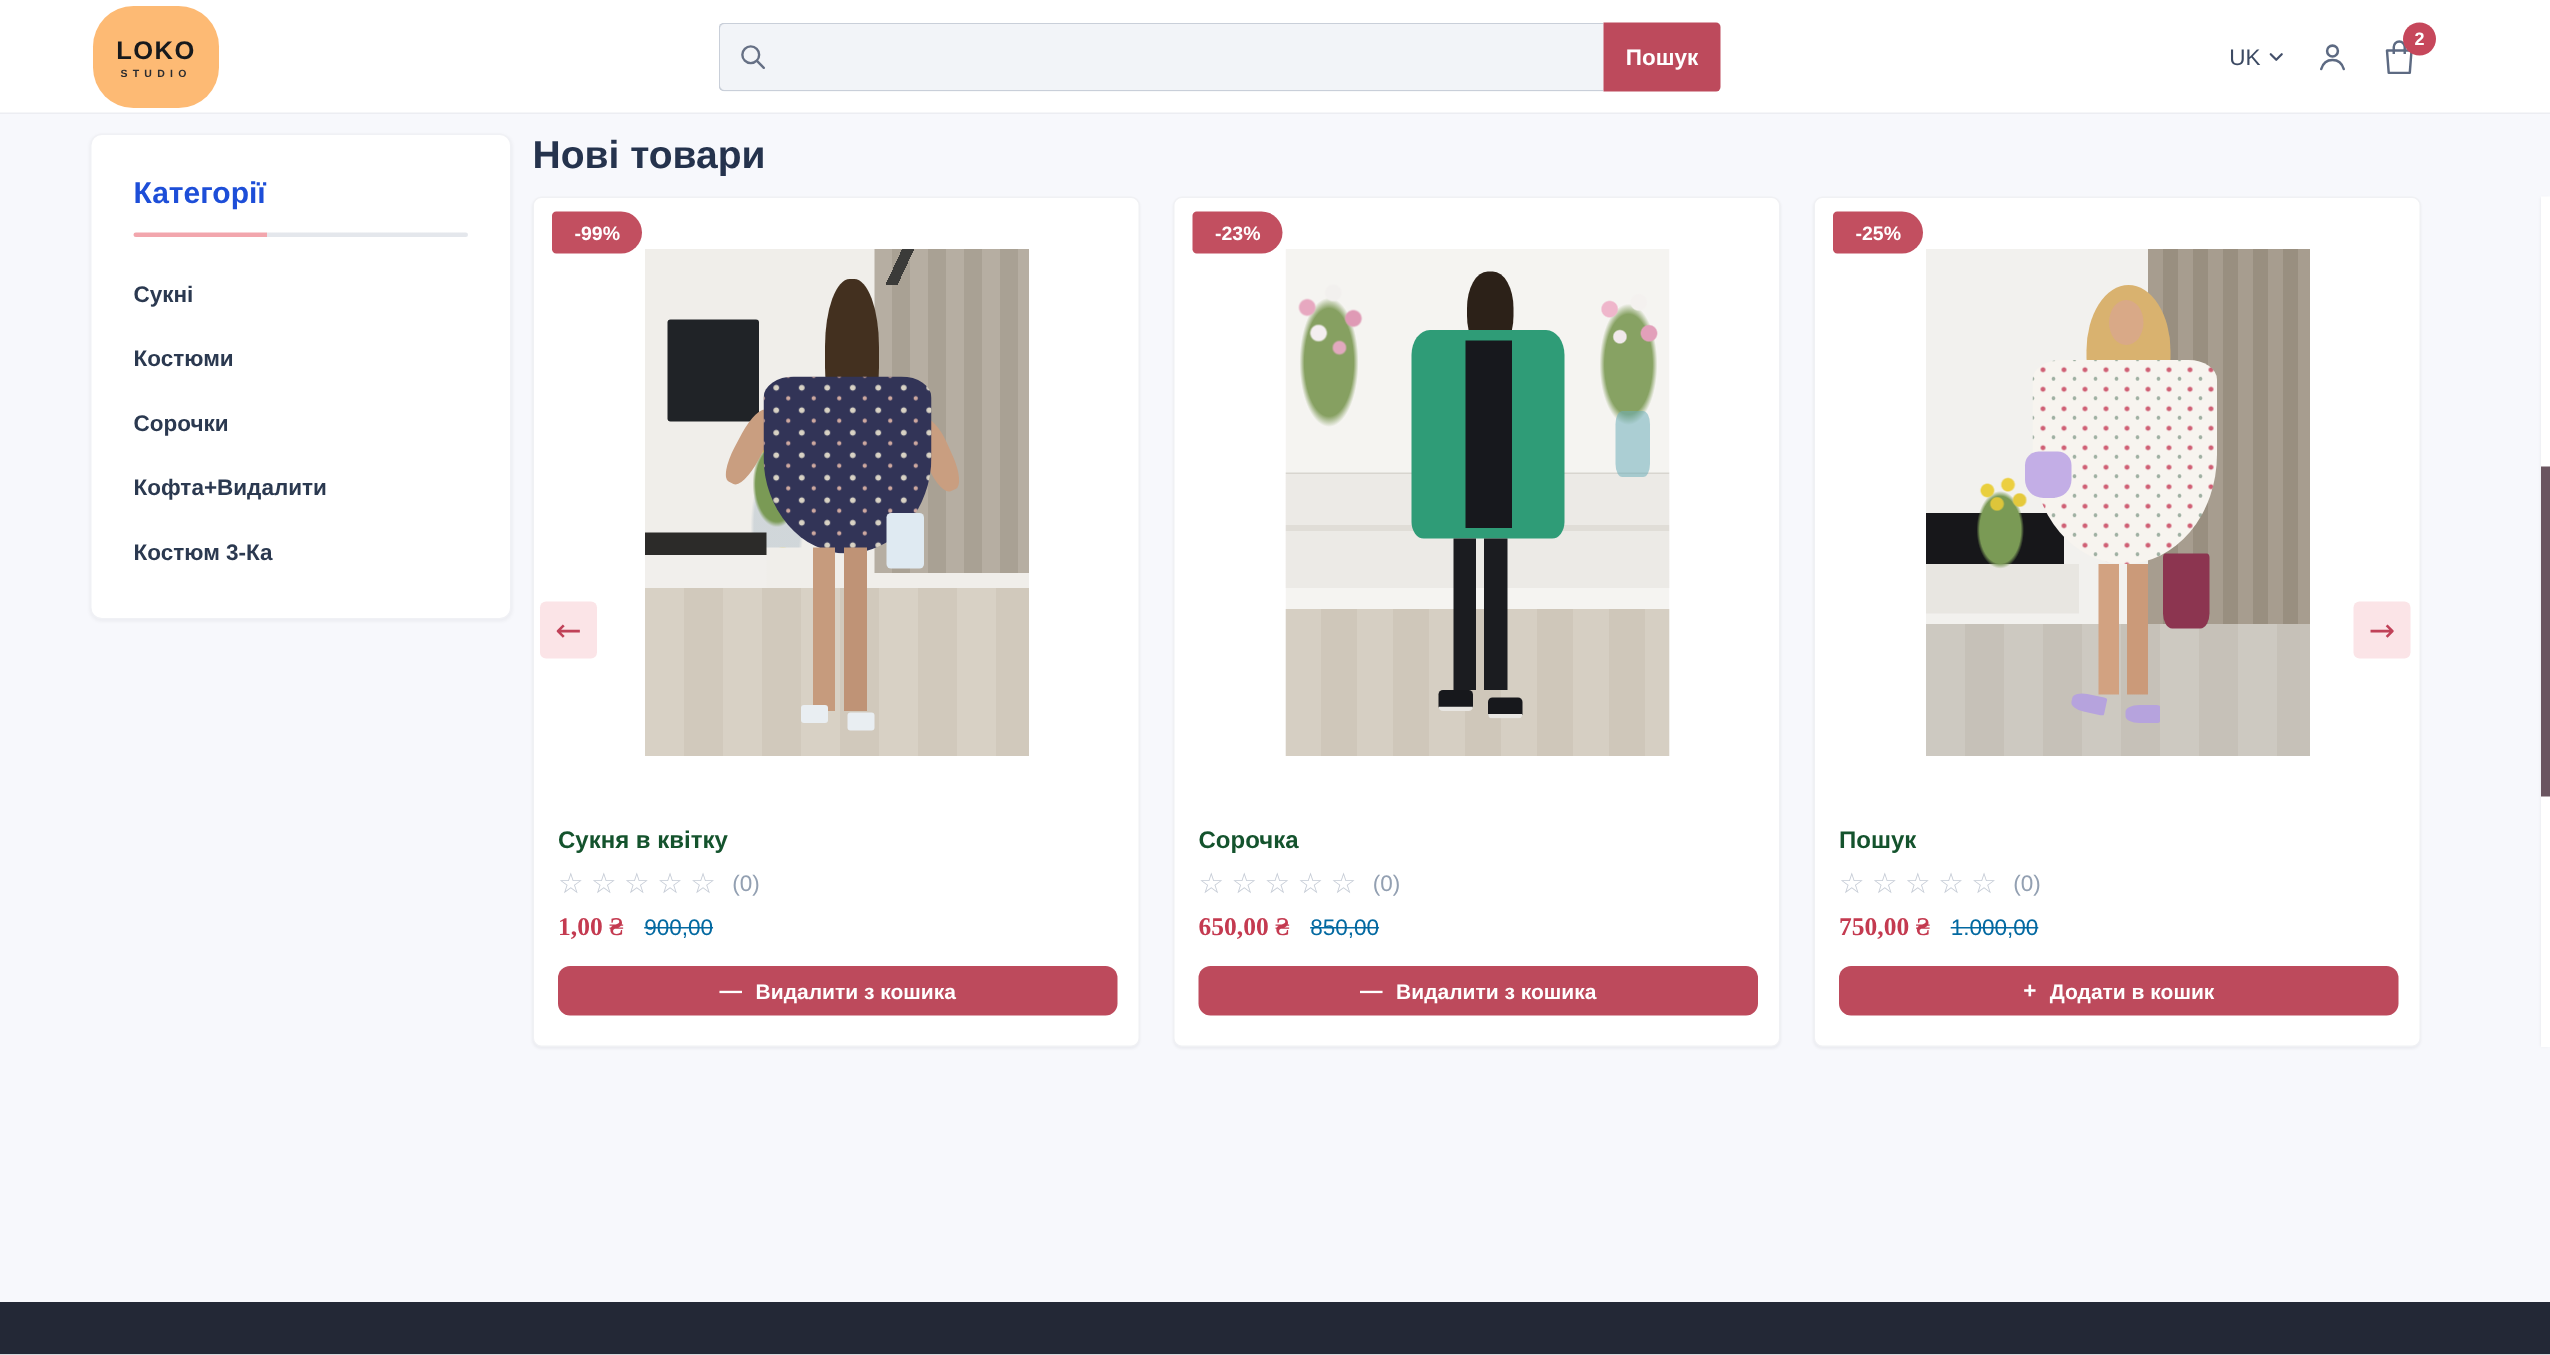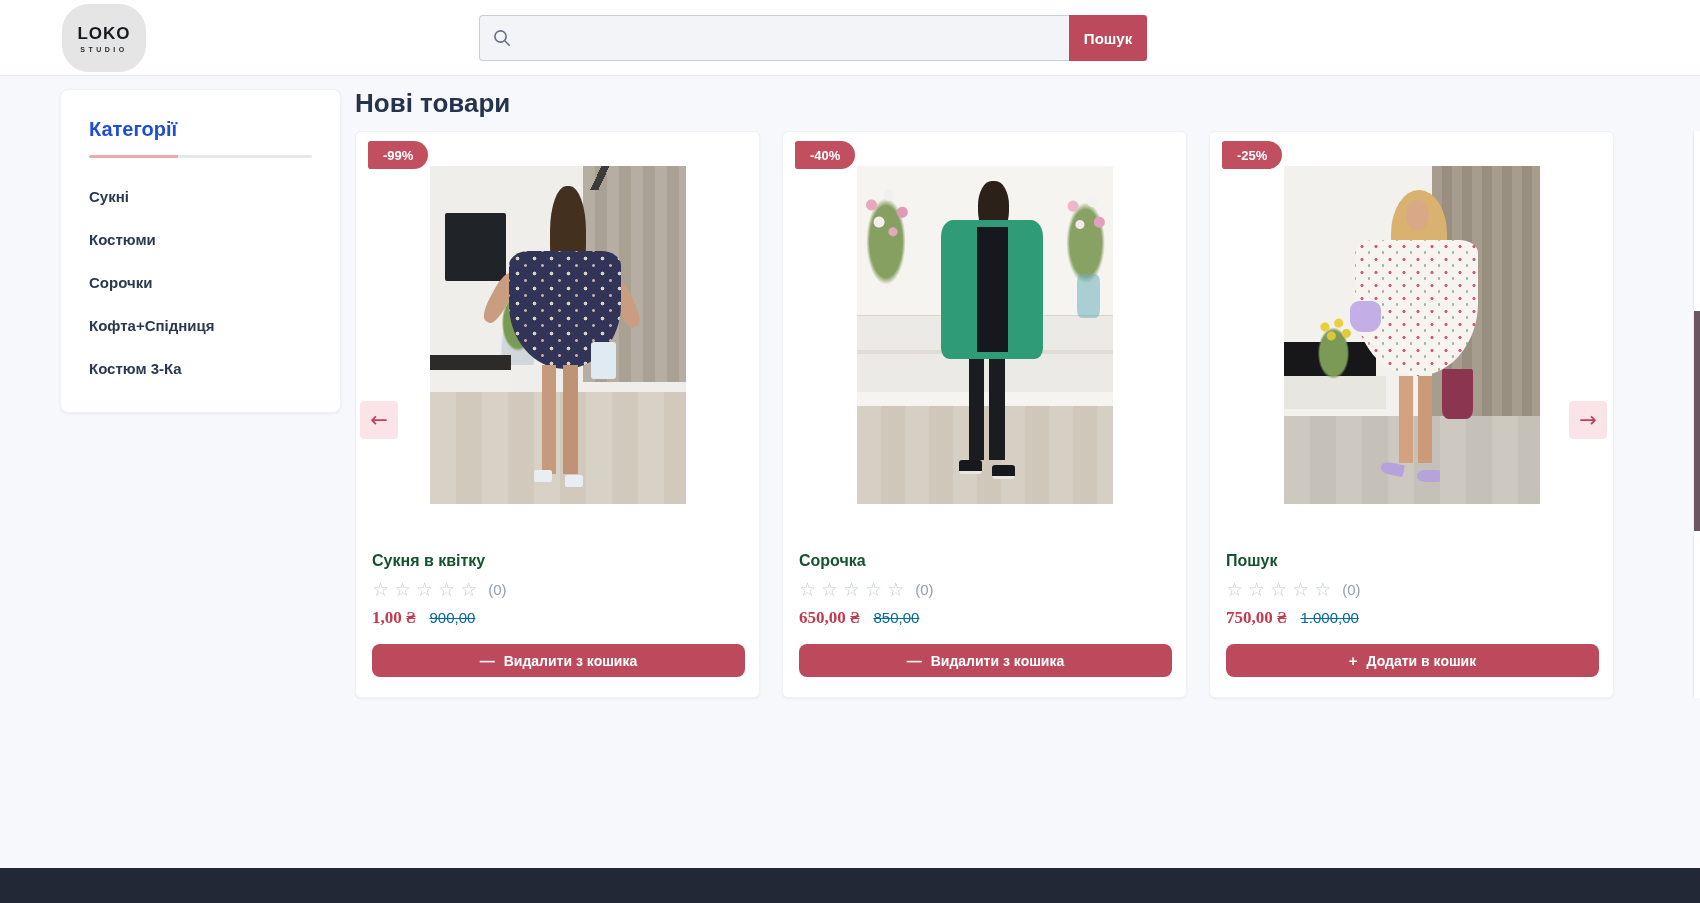--- a/index.html
+++ b/index.html
@@ -2,21 +2,21 @@
 <html><head>
 <meta charset="utf-8">
 <style>
   * { margin:0; padding:0; box-sizing:border-box; }
   html,body { background:#e9ebf0; }
   body { font-family:"Liberation Sans","DejaVu Sans",sans-serif; }
   .screen { position:relative; width:1700px; height:903px; background:#f7f8fc; overflow:hidden; }
 
   
   .header { position:absolute; top:0; left:0; width:1700px; height:76px; background:#ffffff; border-bottom:1px solid #ecedf2; z-index:5; }
-  .logo { position:absolute; left:62px; top:4px; width:84px; height:68px; background:#e5e5e5; display:flex; flex-direction:column; align-items:center; justify-content:center; cursor:pointer;border-radius:27px; }
+  .logo { position:absolute; left:62px; top:4px; width:84px; height:68px; background:#fdba74; display:flex; flex-direction:column; align-items:center; justify-content:center; cursor:pointer;border-radius:27px; }
   .logo-main { font-size:17px; font-weight:800; letter-spacing:1px; color:#17191c; }
   .logo-sub { font-size:7px; font-weight:700; letter-spacing:3.5px; color:#2a2c30; margin-top:2px; }
   .search-wrap { position:absolute; left:479px; top:15px; height:46px; display:flex; }
   .search-box { width:590px; height:46px; background:#f2f4f8; border:1px solid #c9cfd9; border-right:none; border-radius:4px 0 0 4px; display:flex; align-items:center; padding-left:12px; }
   .search-box input { border:none; outline:none; background:transparent; font-size:15px; color:#33415c; margin-left:8px; width:530px; }
   .search-btn { width:78px; height:46px; background:#bd4a5c; color:#fff; font-size:15px; font-weight:700; border:none; border-radius:0 3px 3px 0; cursor:pointer; font-family:inherit; }
   .header-right { position:absolute; right:88px; top:0; height:76px; display:flex; align-items:center; gap:20px; }
   .lang { display:flex; align-items:center; gap:5px; font-size:15px; color:#3c4a63; cursor:pointer; }
   .icon-btn { background:none; border:none; cursor:pointer; display:flex; align-items:center; }
   .cart-wrap { position:relative; }
@@ -146,30 +146,53 @@
       <div class="search-box">
         <svg width="20" height="20" viewBox="0 0 20 20">
           <circle cx="8.5" cy="8.5" r="5.6" fill="none" stroke="#667085" stroke-width="1.6"></circle>
           <line x1="12.8" y1="12.8" x2="17.2" y2="17.2" stroke="#667085" stroke-width="1.6" stroke-linecap="round"></line>
         </svg>
         <input type="text" placeholder="" value="" style="">
       </div>
       <button class="search-btn">Пошук</button>
     </div>
 
+    <div class="header-right">
+      <div class="lang">
+        <span>UK</span>
+        <svg width="11" height="8" viewBox="0 0 12 8">
+          <polyline points="2,2 6,6 10,2" fill="none" stroke="#44506a" stroke-width="1.6" stroke-linecap="round" stroke-linejoin="round"></polyline>
+        </svg>
+      </div>
+      <button class="icon-btn">
+        <svg width="24" height="24" viewBox="0 0 24 24" fill="none" stroke="#5d6a82" stroke-width="1.7">
+          <circle cx="12" cy="8" r="3.6"></circle>
+          <path d="M4.5 20c1.2-4 4-6 7.5-6s6.3 2 7.5 6" stroke-linecap="round"></path>
+        </svg>
+      </button>
+      <div class="cart-wrap">
+        <button class="icon-btn">
+          <svg width="25" height="28" viewBox="0 0 26 28" fill="none" stroke="#5d6a82" stroke-width="1.7">
+            <path d="M4.5 9.5h17l-1.2 15.5H5.7z" stroke-linejoin="round"></path>
+            <path d="M9.2 12V7a3.8 3.8 0 0 1 7.6 0v5"></path>
+          </svg>
+        </button>
+        <span class="cart-badge">2</span>
+      </div>
+    </div>
   </header>
 
   <aside class="sidebar">
     <div class="sidebar-title">Категорії</div>
     <div class="sidebar-rule"></div>
     <ul class="cat-list">
       <li><a>Сукні</a></li>
       <li><a>Костюми</a></li>
       <li><a>Сорочки</a></li>
-      <li><a>Кофта+Спідниця</a></li>
+      <li><a>Кофта+Видалити</a></li>
       <li><a>Костюм 3-Ка</a></li>
     </ul>
   </aside>
 
   <h1 class="section-title">Нові товари</h1>
 
   <div class="cards">
 
     <article class="card">
       <span class="badge">-99%</span>
@@ -199,21 +222,21 @@
         <span class="price">1,00 ₴</span>
         <span class="old-price">900,00</span>
       </div>
       <button class="cart-btn">
         <span class="btn-ic">—</span>
         <span>Видалити з кошика</span>
       </button>
     </article>
 
     <article class="card">
-      <span class="badge">-40%</span>
+      <span class="badge">-23%</span>
       <div class="photo s2">
         <div class="ph-wall"></div>
         <div class="ph-counter"></div>
         <div class="ph-floor"></div>
         <div class="ph-flowers-l"></div>
         <div class="ph-flowers-r"></div>
         <div class="ph-vase"></div>
         <div class="ph-hair"></div>
         <div class="ph-shirt"></div>
         <div class="ph-shirt-inner"></div>

